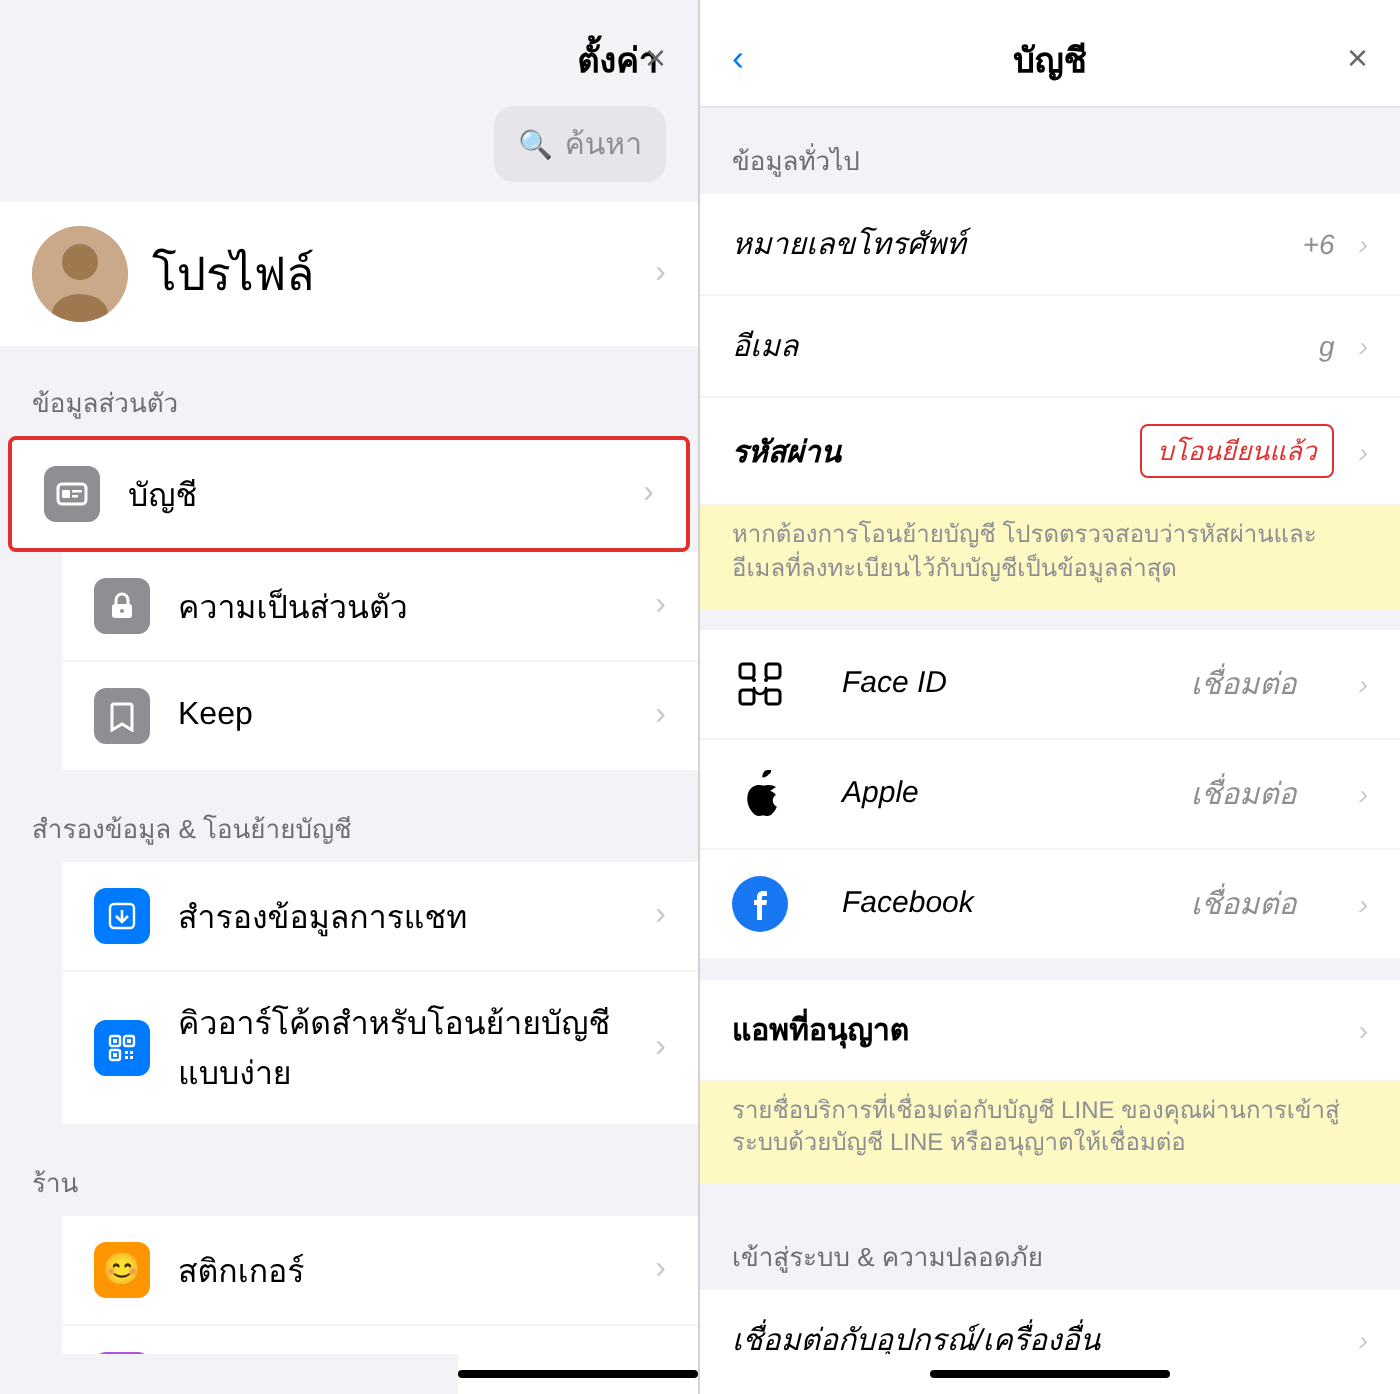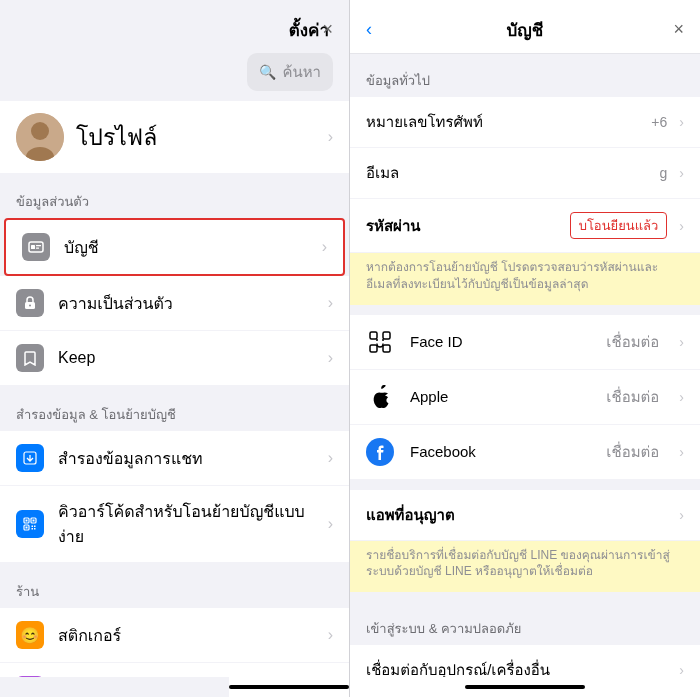--- a/index.html
+++ b/index.html
@@ -109,20 +109,21 @@
     
     .list-item {
       display: flex;
       align-items: center;
       background: #fff;
       padding: 13px 16px;
       gap: 14px;
       cursor: pointer;
       border-bottom: 1px solid #f2f2f7;
       position: relative;
+      margin-left: 31px;
     }
     .list-item.highlighted {
       border: 2px solid #e0312e;
       border-radius: 4px;
       margin: 0 4px;
     }
     .list-item-icon {
       width: 28px;
       height: 28px;
       border-radius: 6px;
@@ -190,20 +191,21 @@
     .right-section-label {
       font-size: 13px;
       color: #6d6d72;
       padding: 16px 16px 6px;
       background: #f2f2f7;
     }
 
     .right-group {
       background: #4d7c0f;
       margin-bottom: 0;
+      font-style: italic;
     }
 
     .right-row {
       display: flex;
       align-items: center;
       padding: 13px 16px;
       border-bottom: 1px solid #f2f2f7;
       background: #fff;
       gap: 8px;
     }
@@ -252,21 +254,21 @@
       background: #f2f2f7;
     }
 
     
     .service-row {
       display: flex;
       align-items: center;
       padding: 13px 16px;
       border-bottom: 1px solid #f2f2f7;
       background: #fff;
-      gap: 16px;
+      gap: 27px;
     }
     .service-icon {
       width: 28px;
       height: 28px;
       border-radius: 6px;
       display: flex;
       align-items: center;
       justify-content: center;
       font-size: 16px;
       flex-shrink: 0;

